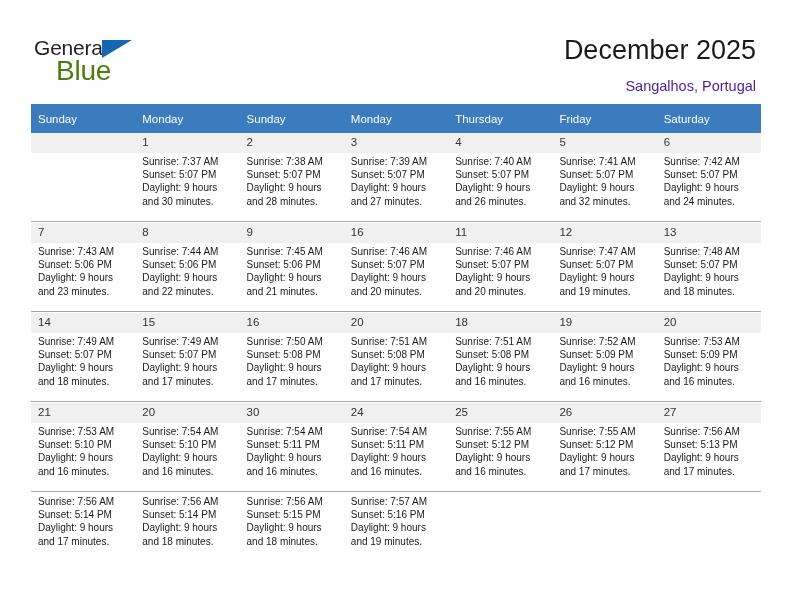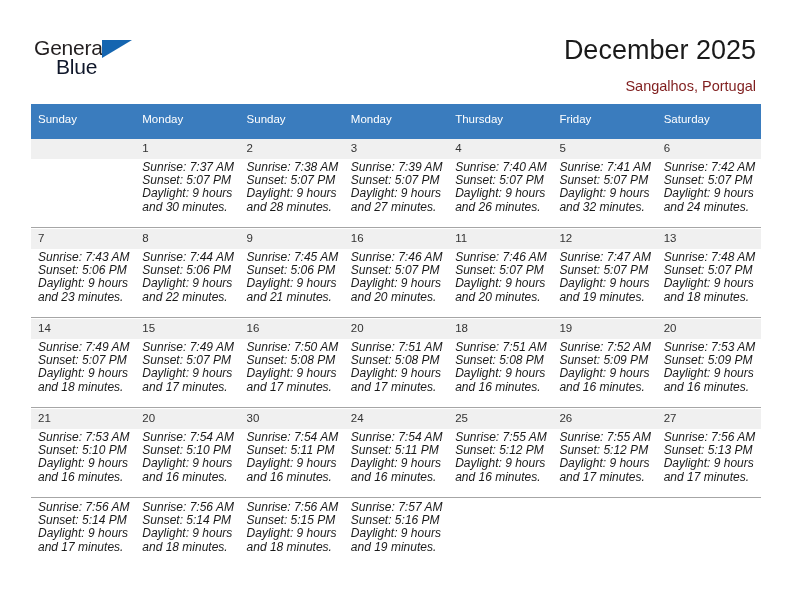--- a/index.html
+++ b/index.html
@@ -42,23 +42,23 @@
     top: 0;
     font-size: 21px;
     letter-spacing: -0.2px;
     color: #231f20;
     font-family: "Liberation Sans", sans-serif;
   }
   .logo-blue {
     position: absolute;
     left: 22px;
     top: 19px;
-    font-size: 21px;
+    font-size: 28px;
     letter-spacing: -0.2px;
-    color: #0f172a;
+    color: #4d7c0f;
     font-family: "Liberation Sans", sans-serif;
   }
   .logo-triangle {
     position: absolute;
     left: 68px;
     top: 4px;
     width: 0;
     height: 0;
     border-left: 30px solid #1565b0;
     border-bottom: 18px solid transparent;
@@ -71,21 +71,21 @@
     color: #1a1a1a;
     text-align: left;
     white-space: nowrap;
     font-weight: normal;
   }
   .subtitle {
     position: absolute;
     right: 36px;
     top: 78px;
     font-size: 14.5px;
-    color: #7f1d1d;
+    color: #4c1d95;
     text-align: right;
     white-space: nowrap;
   }
 
   
   .calendar {
     position: absolute;
     left: 31px;
     top: 104px;
     width: 730px;
@@ -93,47 +93,46 @@
     table-layout: fixed;
   }
   .calendar col { width: 104.28px; }
 
   thead th {
     background: #3a7cbe;
     color: #ffffff;
     font-size: 11.5px;
     font-weight: normal;
     text-align: left;
-    padding: 5px 0 11px 7px;
+    padding: 5px 0 5px 7px;
     height: 19px;
     vertical-align: middle;
     border: none;
   }
 
   tbody tr.daynum-row td {
     background: #f0f0f0;
     font-size: 11.5px;
     color: #333333;
     padding: 3px 0 3px 7px;
     height: 14px;
     vertical-align: top;
     border: none;
   }
   tbody tr.daynum-row td.empty { background: #f0f0f0; }
 
   tbody tr.info-row td {
     background: #ffffff;
-    font-size: 12px;
+    font-size: 10px;
     line-height: 13.2px;
     color: #1a1a1a;
     padding: 2px 5px 4px 7px;
     vertical-align: top;
     height: 62px;
     border: none;
-    font-style: italic;
   }
   tbody tr.info-row td.empty { background: #ffffff; }
 
   tbody tr.sep-row td {
     height: 1px;
     padding: 0;
     background: #ffffff;
     border-top: 1px solid #a6a6a6;
     font-size: 0;
     line-height: 0;

